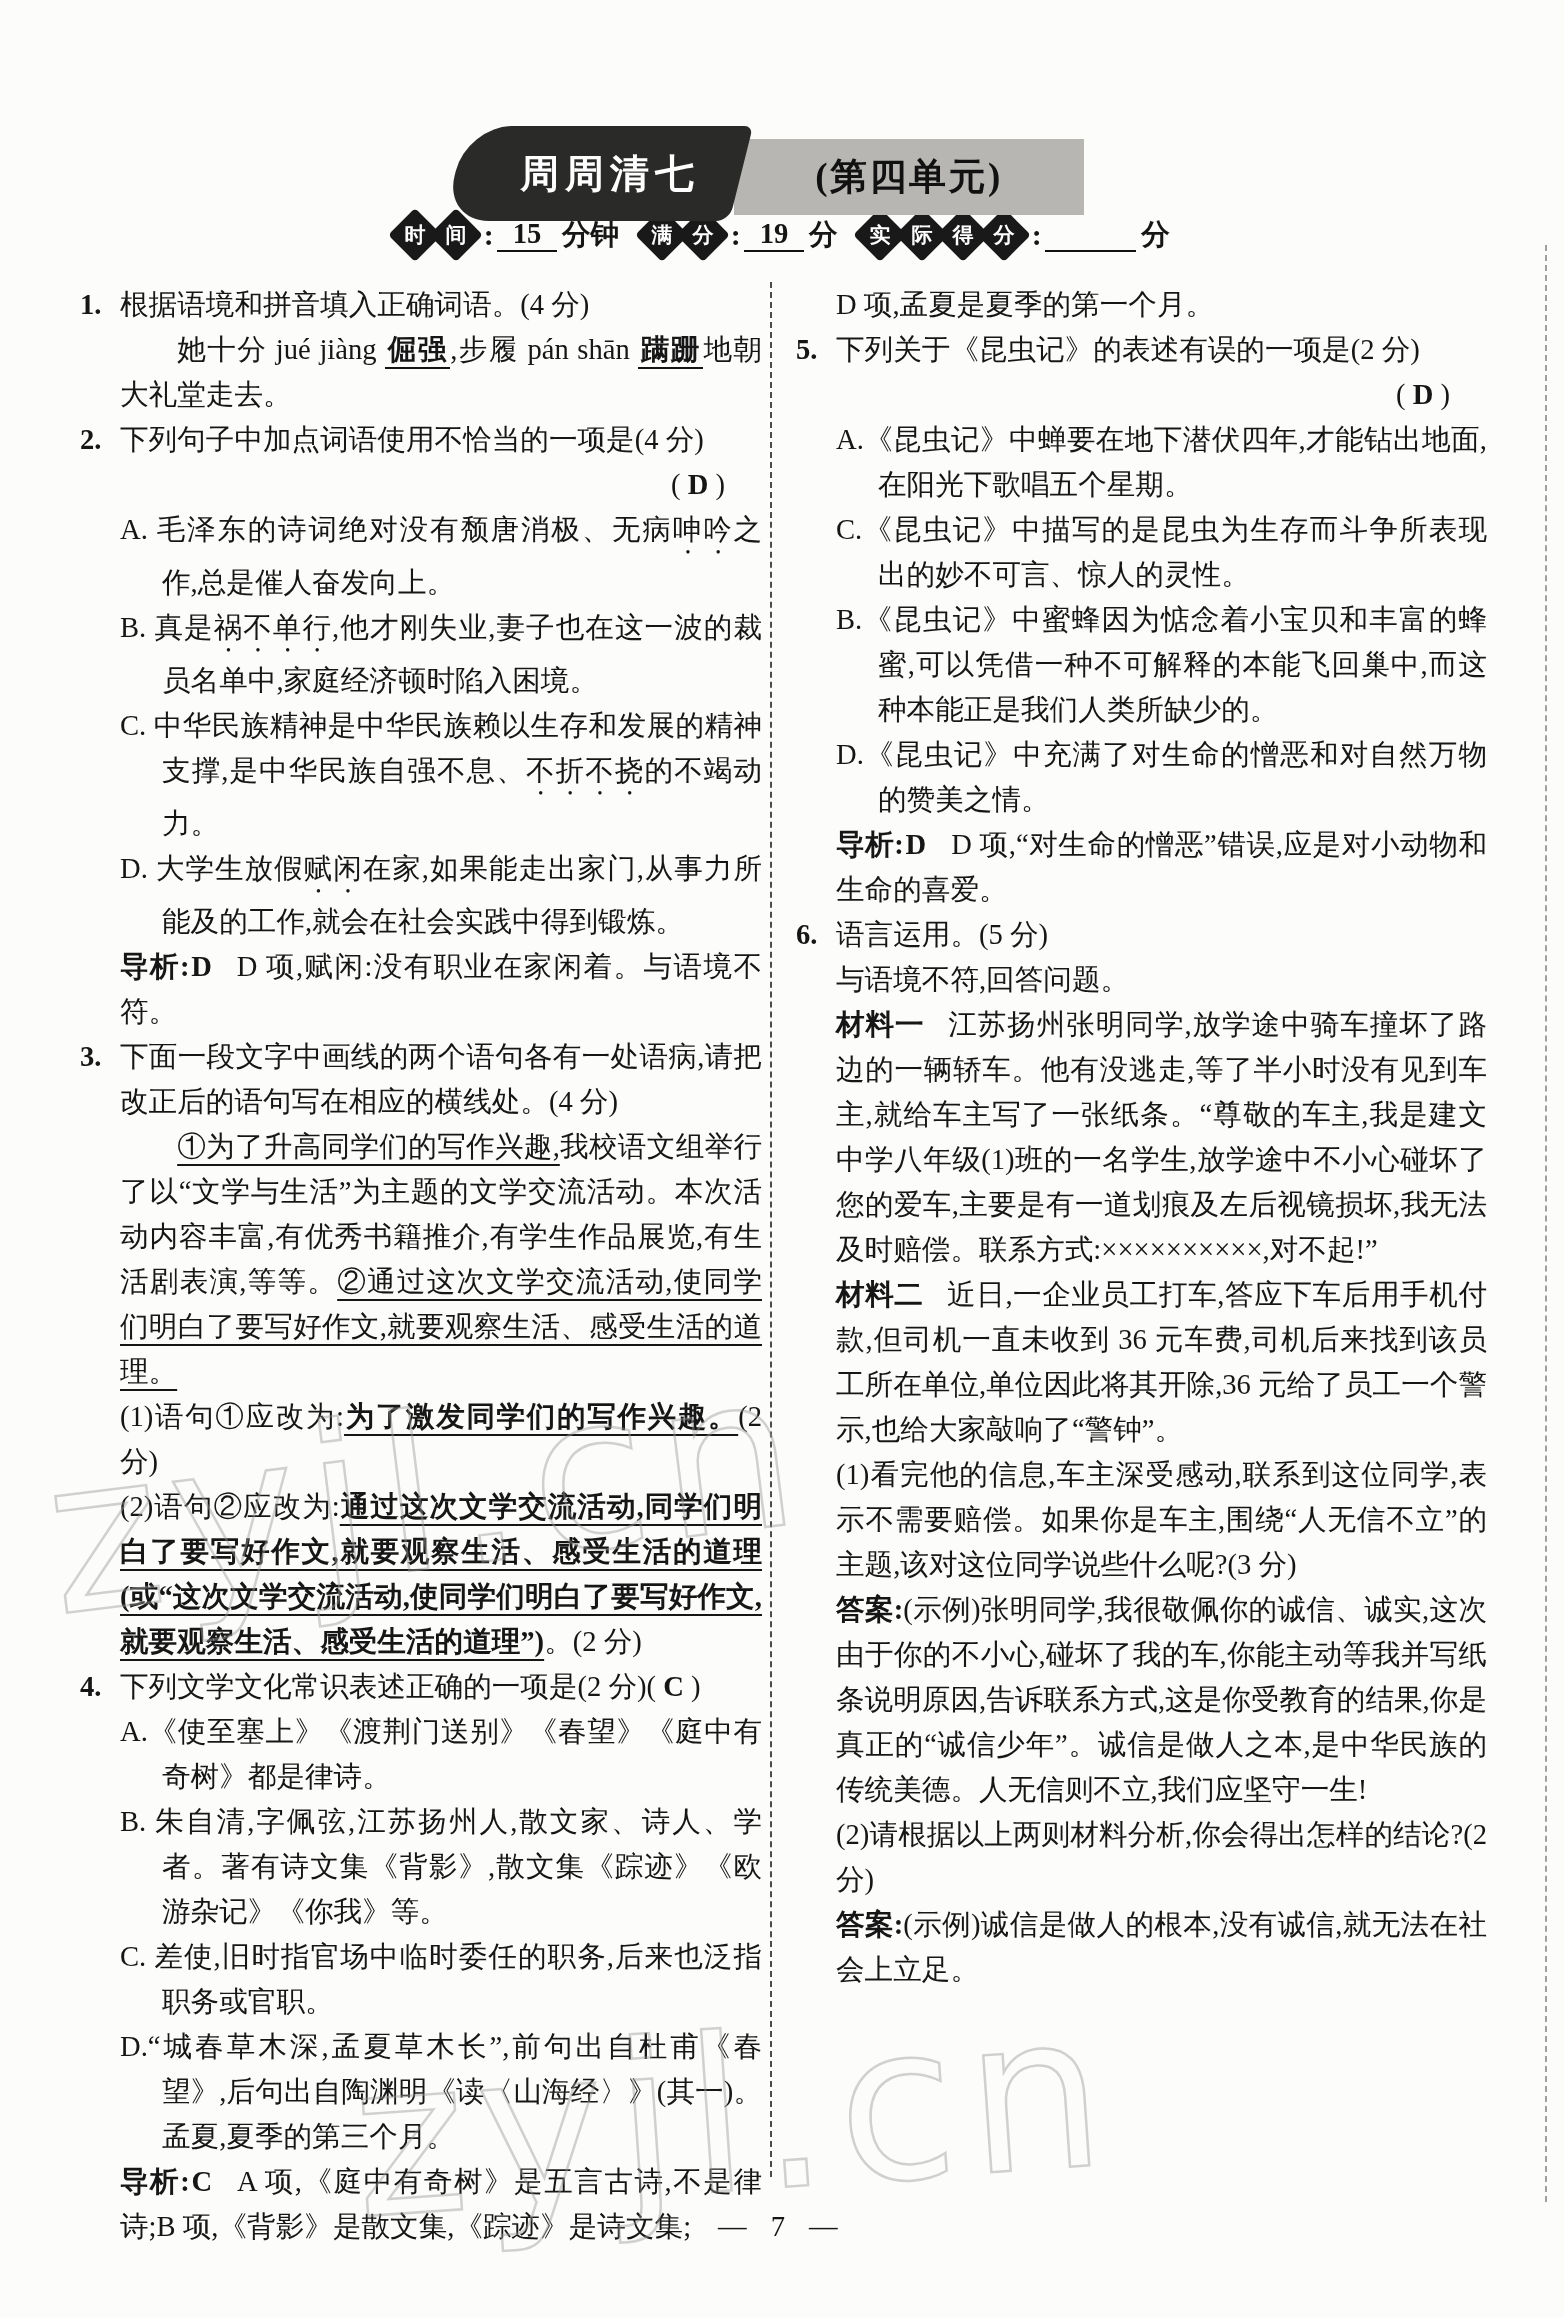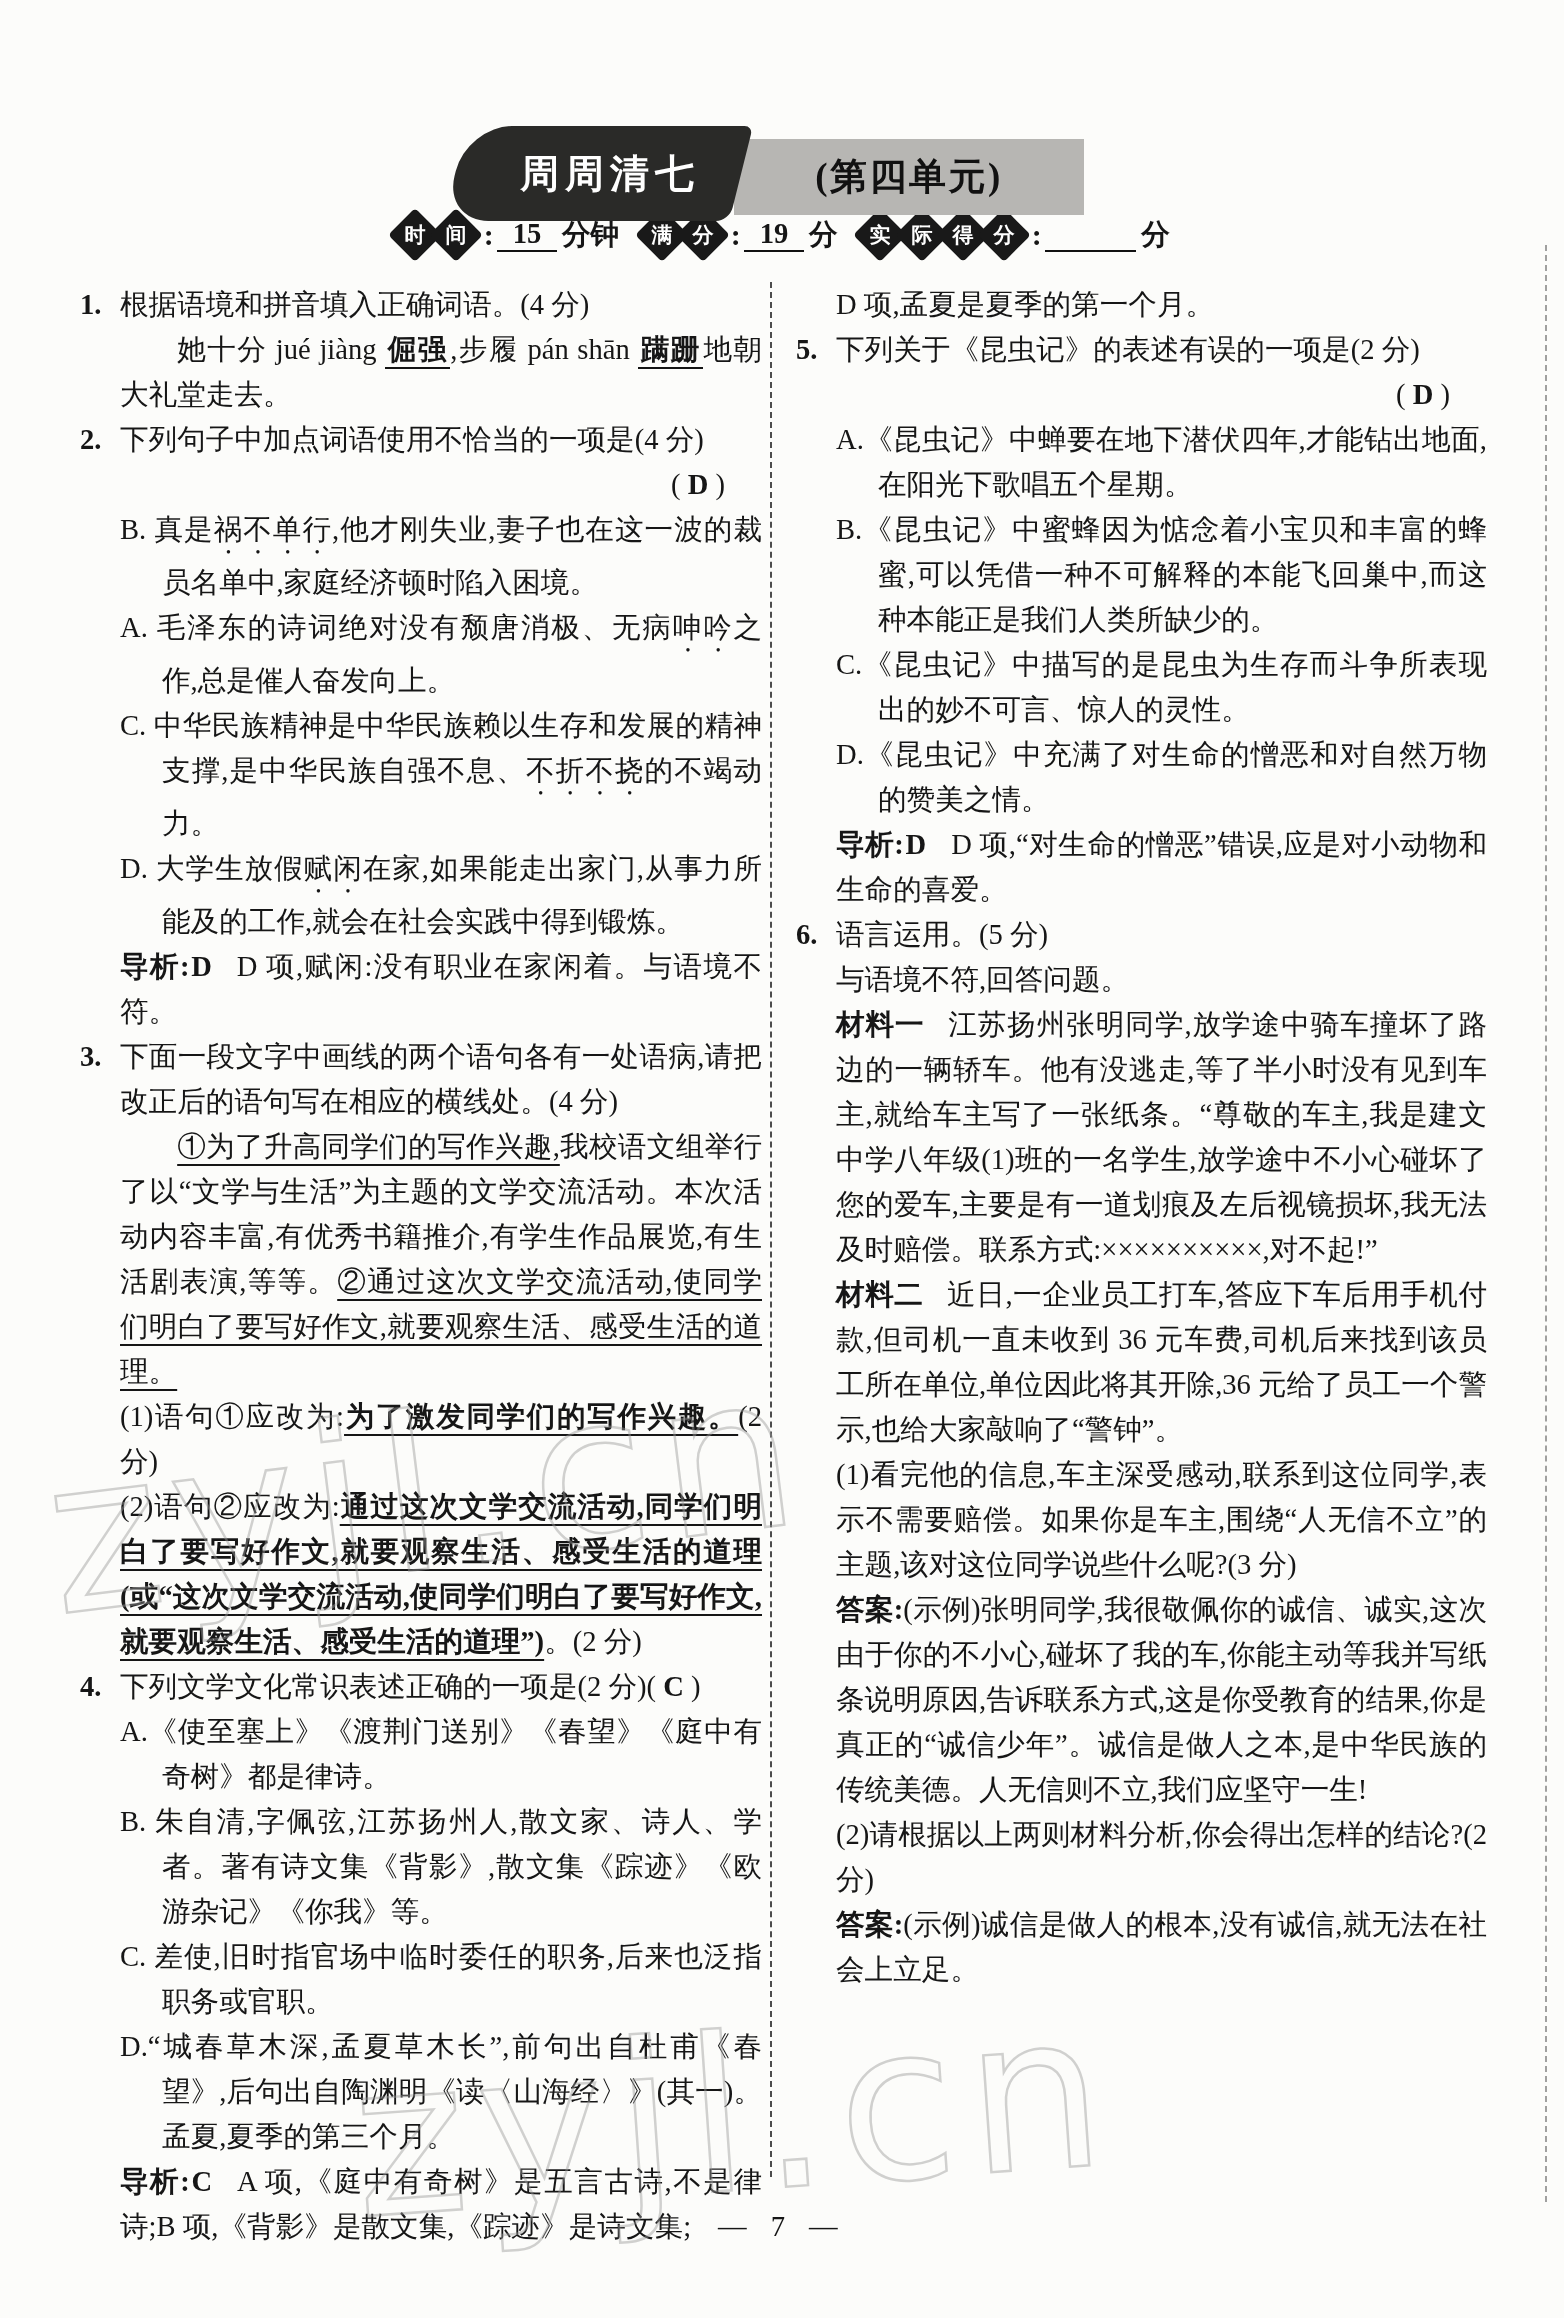--- a/index.html
+++ b/index.html
@@ -138,24 +138,24 @@
       </div>
     </section>
 
     <section class="q">
       <span class="qnum">2.</span>
       <div><span>下列句子中加点词语使用不恰当的一项是(4 分)</span></div>
       <div class="ansline">
         <span>( </span><span class="b">D</span><span> )</span>
       </div>
       <div class="opt">
+        <span>A. 毛泽东的诗词绝对没有颓唐消极、无病</span><span class="dots">呻吟</span><span>之作,总是催人奋发向上。</span>
+      </div>
+      <div class="opt">
         <span>B. 真是</span><span class="dots">祸不单行</span><span>,他才刚失业,妻子也在这一波的裁员名单中,家庭经济顿时陷入困境。</span>
-      </div>
-      <div class="opt">
-        <span>A. 毛泽东的诗词绝对没有颓唐消极、无病</span><span class="dots">呻吟</span><span>之作,总是催人奋发向上。</span>
       </div>
       <div class="opt">
         <span>C. 中华民族精神是中华民族赖以生存和发展的精神支撑,是中华民族自强不息、</span><span class="dots">不折不挠</span><span>的不竭动力。</span>
       </div>
       <div class="opt">
         <span>D. 大学生放假</span><span class="dots">赋闲</span><span>在家,如果能走出家门,从事力所能及的工作,就会在社会实践中得到锻炼。</span>
       </div>
       <div>
         <span class="b">导析:</span><span class="dans">D</span><span>D 项,赋闲:没有职业在家闲着。与语境不符。</span>
       </div>
@@ -199,22 +199,22 @@
       <span>D 项,孟夏是夏季的第一个月。</span>
     </div>
 
     <section class="q">
       <span class="qnum">5.</span>
       <div><span>下列关于《昆虫记》的表述有误的一项是(2 分)</span></div>
       <div class="ansline">
         <span>( </span><span class="b">D</span><span> )</span>
       </div>
       <div class="opt"><span>A.《昆虫记》中蝉要在地下潜伏四年,才能钻出地面,在阳光下歌唱五个星期。</span></div>
+      <div class="opt"><span>C.《昆虫记》中描写的是昆虫为生存而斗争所表现出的妙不可言、惊人的灵性。</span></div>
       <div class="opt"><span>B.《昆虫记》中蜜蜂因为惦念着小宝贝和丰富的蜂蜜,可以凭借一种不可解释的本能飞回巢中,而这种本能正是我们人类所缺少的。</span></div>
-      <div class="opt"><span>C.《昆虫记》中描写的是昆虫为生存而斗争所表现出的妙不可言、惊人的灵性。</span></div>
       <div class="opt"><span>D.《昆虫记》中充满了对生命的憎恶和对自然万物的赞美之情。</span></div>
       <div>
         <span class="b">导析:</span><span class="dans">D</span><span>D 项,“对生命的憎恶”错误,应是对小动物和生命的喜爱。</span>
       </div>
     </section>
 
     <section class="q">
       <span class="qnum">6.</span>
       <div><span>语言运用。(5 分)</span></div>
       <div><span>与语境不符,回答问题。</span></div>

